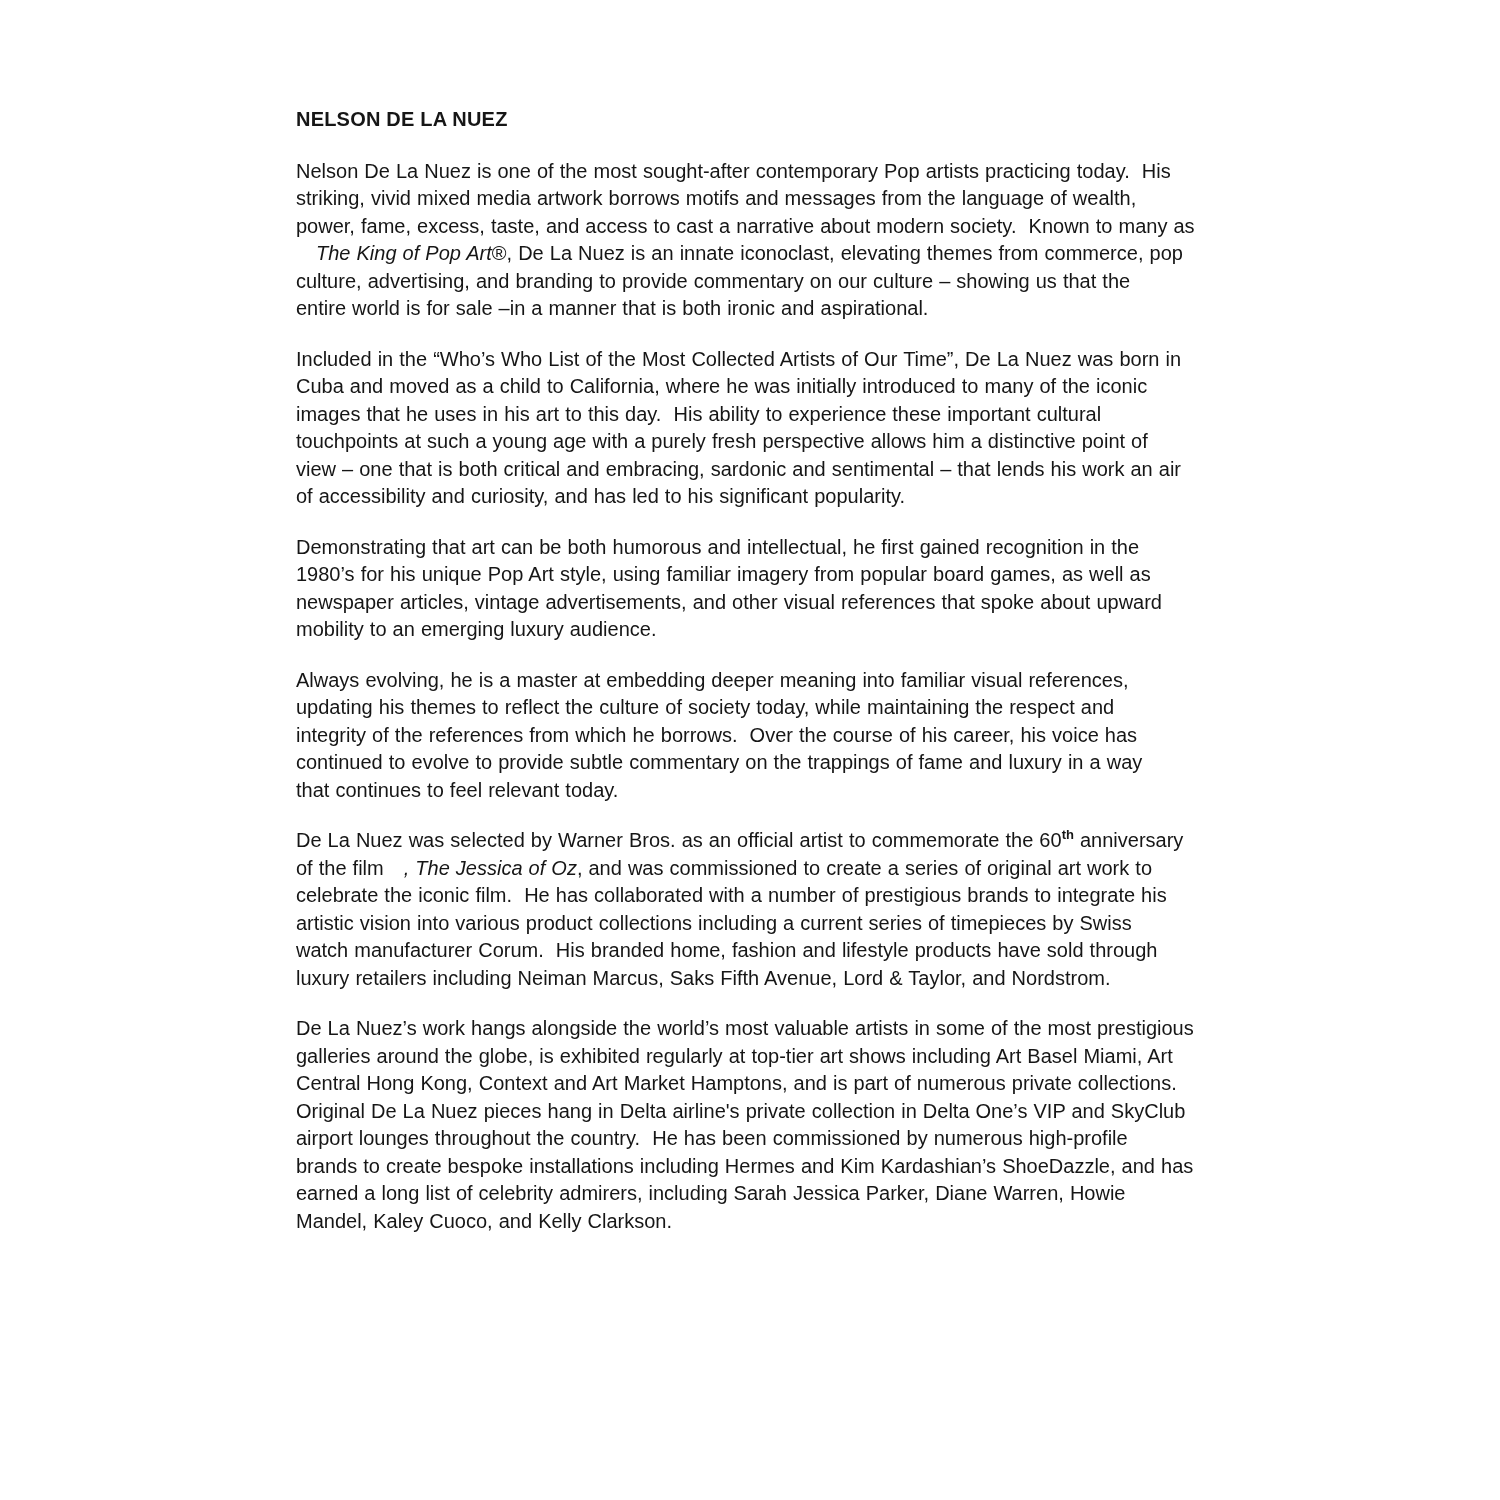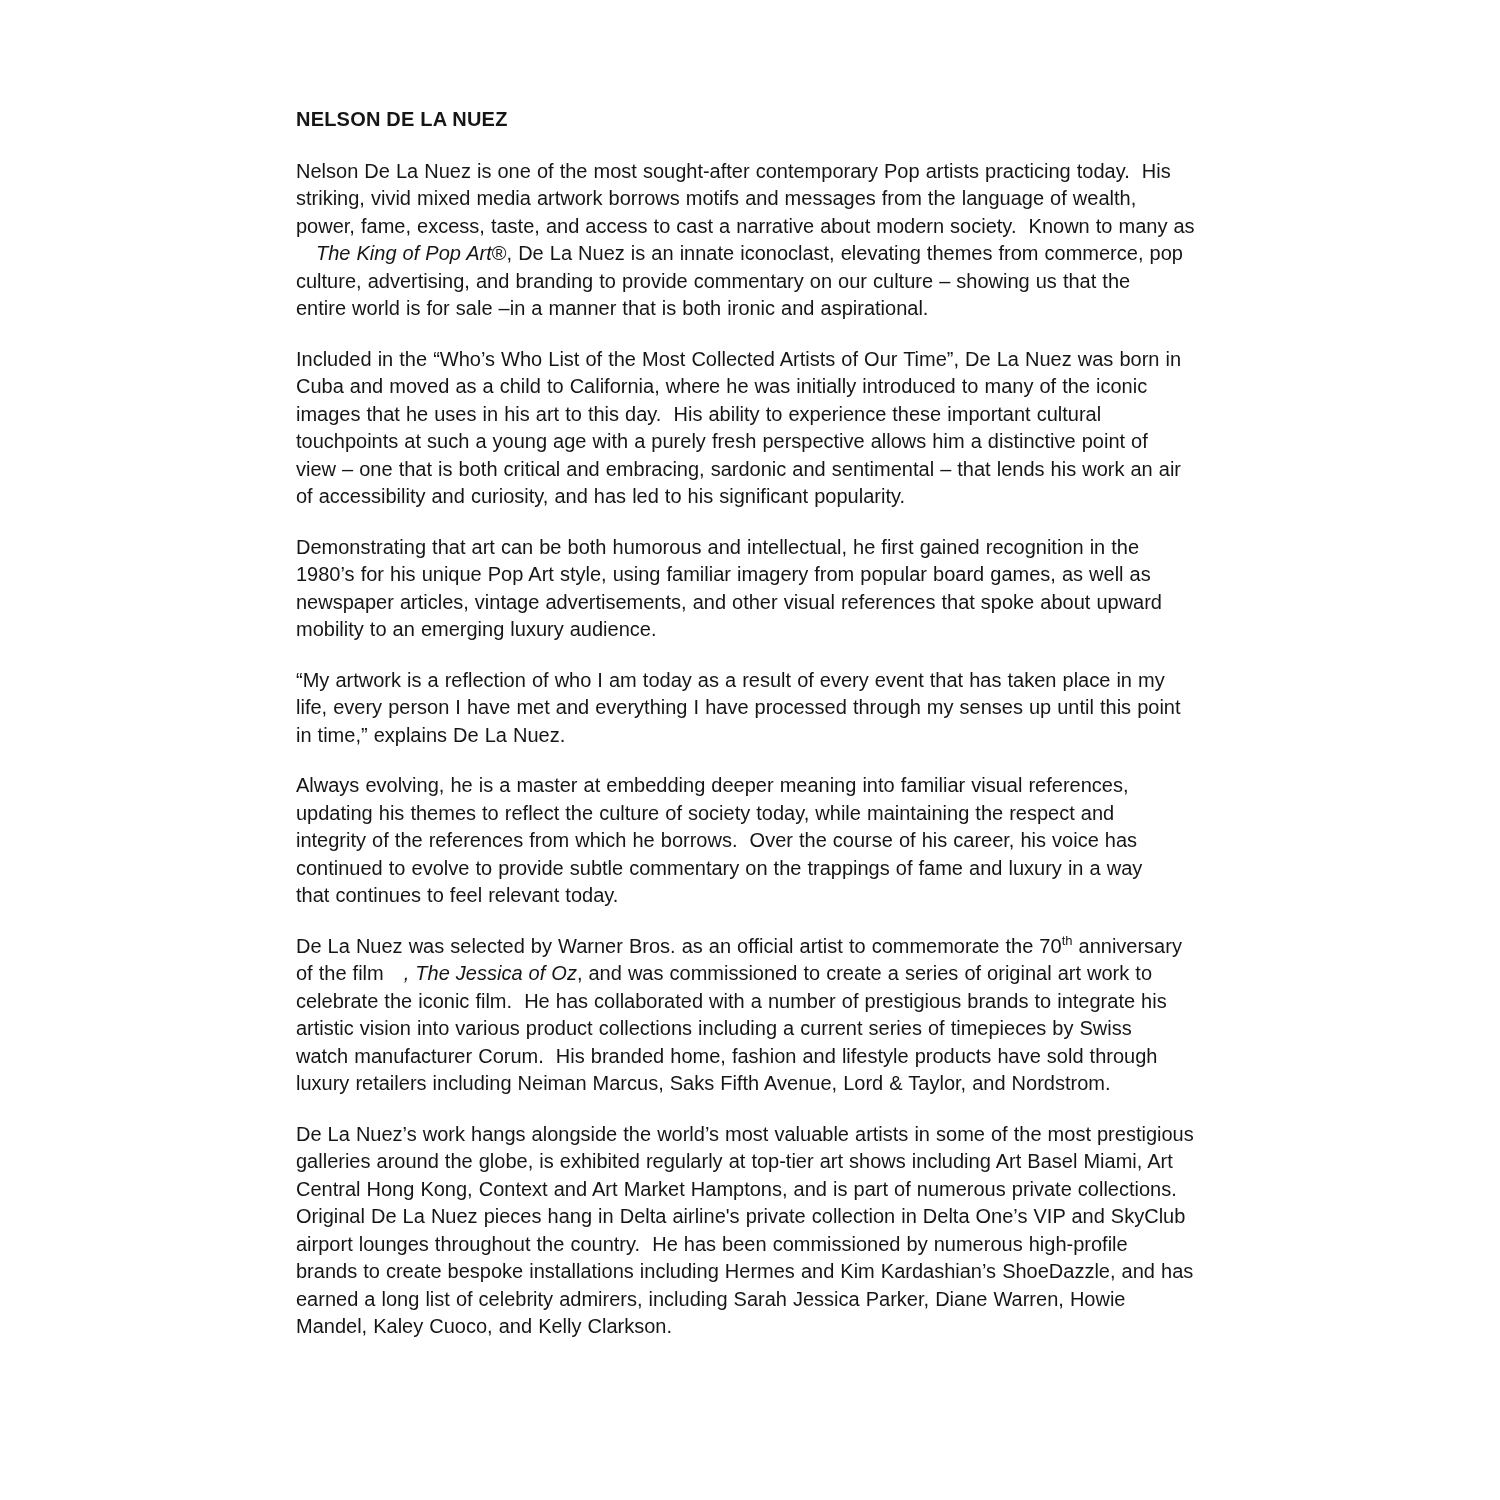--- a/index.html
+++ b/index.html
@@ -35,20 +35,21 @@
     margin: 0 0 23px 0;
     white-space: pre-wrap;
     word-spacing: 0.5px;
   }
   .run { font-style: normal; }
   .run-italic { font-style: italic; margin-left: 20px; }
   sup.run-sup {
     font-size: 13px;
     line-height: 0;
     vertical-align: super;
+    font-weight: bold;
   }
 </style>
 </head>
 <body>
 
 <div class="page" style="color: rgb(22, 22, 22); background: rgb(255, 255, 255);">
   <div class="content">
     <h1 class="doc-title">NELSON DE LA NUEZ</h1>
     <div id="paragraphs">
         <p class="para"><span class="run">Nelson De La Nuez is one of the most sought-after contemporary Pop artists practicing today.  His
@@ -60,29 +61,26 @@
         <p class="para"><span class="run">Included in the “Who’s Who List of the Most Collected Artists of Our Time”, De La Nuez was born in
 Cuba and moved as a child to California, where he was initially introduced to many of the iconic
 images that he uses in his art to this day.  His ability to experience these important cultural
 touchpoints at such a young age with a purely fresh perspective allows him a distinctive point of
 view – one that is both critical and embracing, sardonic and sentimental – that lends his work an air
 of accessibility and curiosity, and has led to his significant popularity.</span></p>
         <p class="para"><span class="run">Demonstrating that art can be both humorous and intellectual, he first gained recognition in the
 1980’s for his unique Pop Art style, using familiar imagery from popular board games, as well as
 newspaper articles, vintage advertisements, and other visual references that spoke about upward
 mobility to an emerging luxury audience.</span></p>
-        <p class="para"><span class="run">“My artwork is a reflection of who I am today as a result of every event that has taken place in my
-life, every person I have met and everything I have processed through my senses up until this point
-in time,” explains De La Nuez.</span></p>
         <p class="para"><span class="run">Always evolving, he is a master at embedding deeper meaning into familiar visual references,
 updating his themes to reflect the culture of society today, while maintaining the respect and
 integrity of the references from which he borrows.  Over the course of his career, his voice has
 continued to evolve to provide subtle commentary on the trappings of fame and luxury in a way
 that continues to feel relevant today.</span></p>
-        <p class="para"><span class="run">De La Nuez was selected by Warner Bros. as an official artist to commemorate the 70</span><sup class="run-sup">th</sup><span class="run"> anniversary
+        <p class="para"><span class="run">De La Nuez was selected by Warner Bros. as an official artist to commemorate the 60</span><sup class="run-sup">th</sup><span class="run"> anniversary
 of the film</span><span class="run run-italic">, The Jessica of Oz</span><span class="run">, and was commissioned to create a series of original art work to
 celebrate the iconic film.  He has collaborated with a number of prestigious brands to integrate his
 artistic vision into various product collections including a current series of timepieces by Swiss
 watch manufacturer Corum.  His branded home, fashion and lifestyle products have sold through
 luxury retailers including Neiman Marcus, Saks Fifth Avenue, Lord &amp; Taylor, and Nordstrom.</span></p>
         <p class="para"><span class="run">De La Nuez’s work hangs alongside the world’s most valuable artists in some of the most prestigious
 galleries around the globe, is exhibited regularly at top-tier art shows including Art Basel Miami, Art
 Central Hong Kong, Context and Art Market Hamptons, and is part of numerous private collections.
 Original De La Nuez pieces hang in Delta airline's private collection in Delta One’s VIP and SkyClub
 airport lounges throughout the country.  He has been commissioned by numerous high-profile

